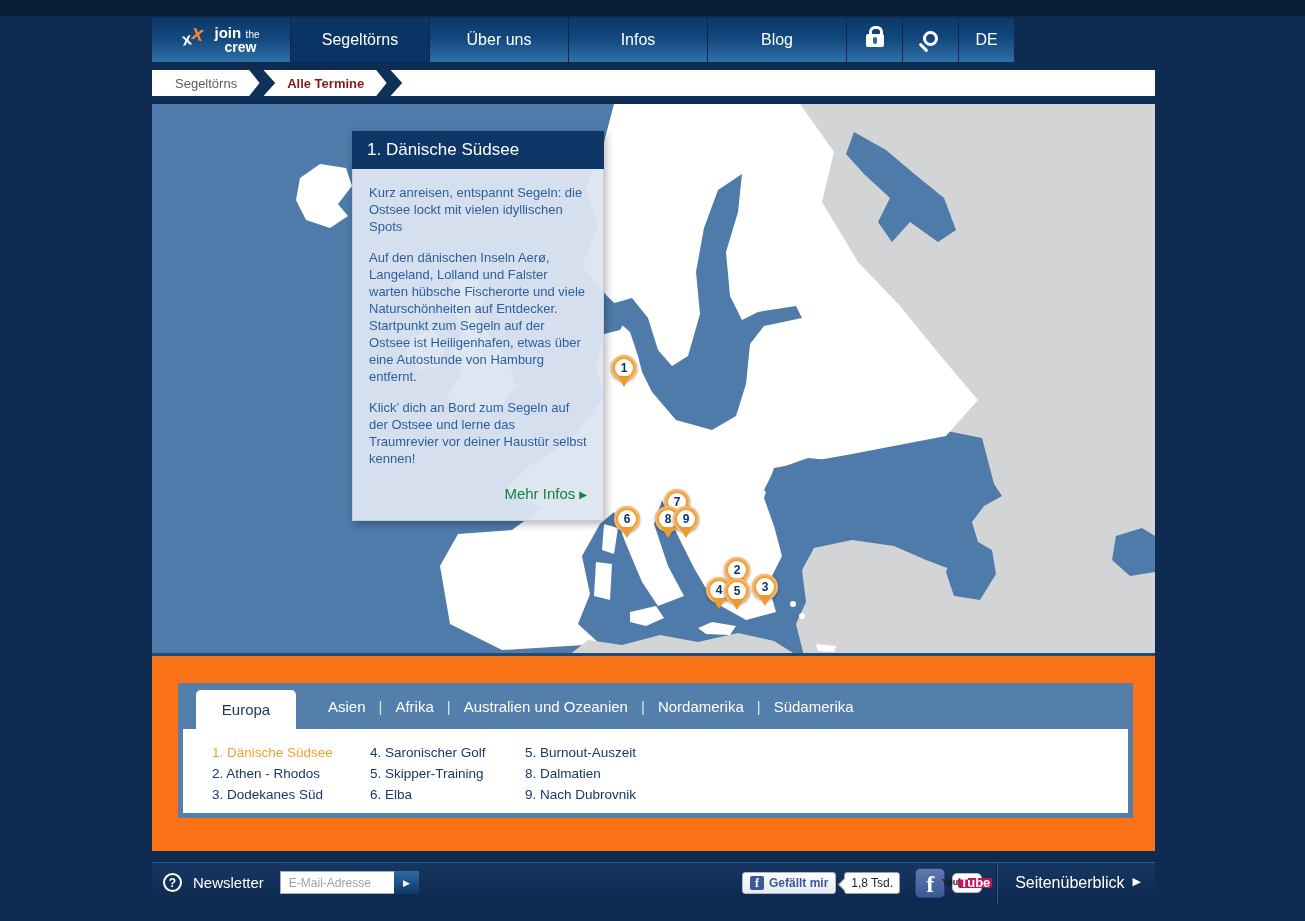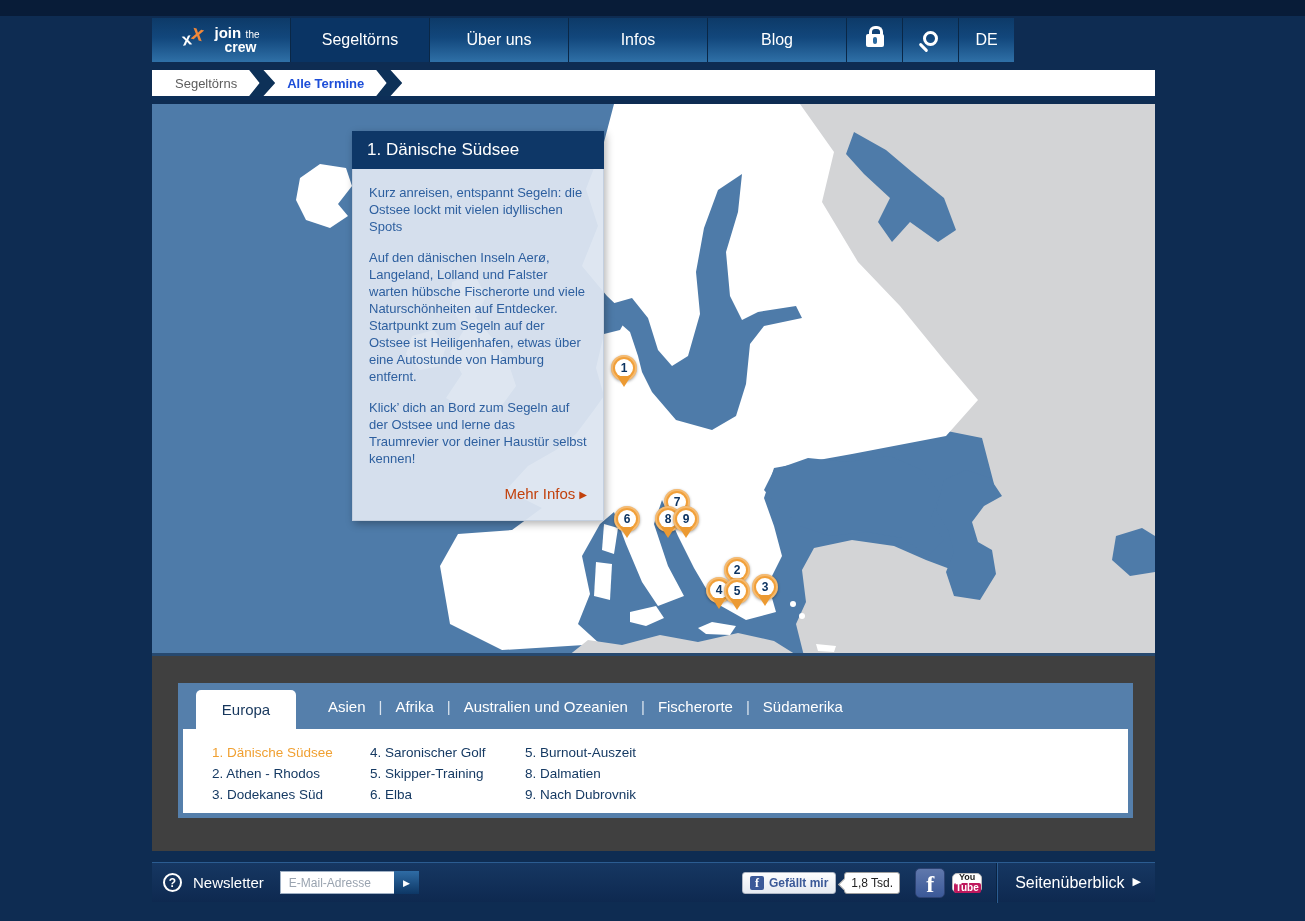--- a/index.html
+++ b/index.html
@@ -31,21 +31,21 @@
     border:3px solid #fff; border-bottom:0; border-radius:6px 6px 0 0; }
   .lock::after { content:""; position:absolute; top:3px; left:7px; width:4px; height:7px; background:#2a6aa0; border-radius:2px; }
   .mag { position:relative; width:15px; height:15px; border:3px solid #fff; border-radius:50%; margin-top:-4px; }
   .mag::after { content:""; position:absolute; left:-8px; top:12px; width:11px; height:3px;
     background:#fff; border-radius:2px; transform:rotate(45deg); }
 
   
   .crumbbar { position:absolute; left:152px; top:70px; width:1003px; height:30px; background:#fff;
     border-bottom:4px solid #0d2f58; display:flex; align-items:center; }
   .crumb { font-size:13px; color:#5d5d5d; margin-left:23px; cursor:pointer; }
-  .crumb.current { font-weight:bold; color:#1d4ed8; margin-left:0; }
+  .crumb.current { font-weight:bold; color:#7f1d1d; margin-left:0; }
   .chev { width:26px; height:26px; margin:0 12px; background:#0d3158;
     clip-path:polygon(0 0,55% 0,100% 50%,55% 100%,0 100%,40% 50%); }
 
   
   .map { position:absolute; left:152px; top:104px; width:1003px; height:552px;
     background:#4e7ba9; overflow:hidden; border-bottom:3px solid #27496f; }
   .map svg { position:absolute; left:0; top:0; }
 
   .marker { position:absolute; width:26px; height:26px; margin:-13px 0 0 -13px;
     background:#f1a03a; border-radius:50%; cursor:pointer;
@@ -55,25 +55,25 @@
   .marker .num { position:absolute; left:4px; top:4px; width:18px; height:18px; background:#fff;
     border-radius:50%; text-align:center; line-height:18px; font-size:12px; font-weight:bold; color:#0c3361; }
 
   .popup { position:absolute; left:200px; top:27px; width:252px; z-index:10;
     box-shadow:2px 3px 8px rgba(0,0,0,.3); }
   .popup-head { height:38px; background:#0e3767; color:#fff; font-size:17px;
     display:flex; align-items:center; padding-left:15px; }
   .popup-body { background:rgba(220,229,240,.95); border:1px solid #c3cfdf; border-top:none;
     padding:15px 16px 12px 16px; color:#2d5f9f; font-size:13px; line-height:17px; }
   .popup-body p { margin-bottom:14px; }
-  .popup-cta { text-align:right; color:#c2410c; font-size:15px; cursor:pointer; margin-top:18px; margin-bottom:4px; }
+  .popup-cta { text-align:right; color:#15803d; font-size:15px; cursor:pointer; margin-top:18px; margin-bottom:4px; }
   .cta-arrow { font-size:10px; position:relative; top:-1px; margin-left:4px; }
 
   
-  .whiteband { position:absolute; left:152px; top:656px; width:1003px; height:195px; background:#404040; }
+  .whiteband { position:absolute; left:152px; top:656px; width:1003px; height:195px; background:#f97316; }
   .panel { position:absolute; left:26px; top:27px; width:955px; height:135px; background:#557fab; padding:0 5px 5px 5px; }
   .panel-tabs { position:relative; height:46px; display:flex; align-items:center; }
   .tab-active { position:absolute; left:13px; top:7px; width:100px; height:39px; background:#fff;
     border-radius:5px 5px 0 0; color:#16365c; font-size:15px; display:flex; align-items:center;
     justify-content:center; cursor:pointer; }
   .cont-list { margin-left:145px; display:flex; align-items:center; color:#fff; font-size:15px; }
   .cont-item { cursor:pointer; }
   .pipe { margin:0 13px; color:#dbe4ee; }
   .panel-body { background:#fff; height:84px; display:flex; padding:13px 0 0 29px;
     font-size:13.5px; line-height:21px; }
@@ -103,24 +103,24 @@
     font-weight:bold; font-family:"Liberation Serif",serif; text-align:center; line-height:14px; }
   .like-text { color:#3b5998; font-size:12px; font-weight:bold; margin-left:5px; }
   .like-count { position:relative; height:22px; background:#fff; border:1px solid #9f9f9f; border-radius:3px;
     color:#222; font-size:12px; display:flex; align-items:center; padding:0 6px; margin-left:8px; }
   .like-count::before { content:""; position:absolute; left:-5px; top:7px; width:8px; height:8px;
     background:#fff; border-left:1px solid #9f9f9f; border-bottom:1px solid #9f9f9f; transform:rotate(45deg); }
   .fb-icon { width:30px; height:30px; margin-left:15px; border-radius:5px; cursor:pointer;
     background:linear-gradient(180deg,#6078ac,#3b5998); border:1px solid #2d4373; color:#fff;
     font-family:"Liberation Serif",serif; font-weight:bold; font-size:24px; text-align:center; line-height:30px; overflow:hidden; }
   .yt-icon { width:30px; height:20px; margin-left:7px; border-radius:5px; cursor:pointer;
-    background:#fff; border:1px solid #bbb; display:flex; flex-direction:column; align-items:center;
+    background:#fff; border:1px solid #bbb; display:flex; flex-direction:row; align-items:center;
     justify-content:center; }
   .yt-you { color:#1a1a1a; font-size:9px; font-weight:bold; line-height:9px; }
-  .yt-tube { background:#be185d; color:#fff; font-size:10px; font-weight:bold; line-height:10px;
+  .yt-tube { background:#be185d; color:#fff; font-size:13px; font-weight:bold; line-height:10px;
     border-radius:2px; padding:0 2px; margin-top:1px; }
   .foot-div { width:1px; height:40px; background:#0a2342; margin-left:14px; box-shadow:1px 0 0 #2b5c91; }
   .sitemap { color:#fff; font-size:16px; margin:0 14px 0 18px; cursor:pointer; display:flex; align-items:center; }
   .sitemap .cta-arrow { font-size:11px; color:#fff; margin-left:8px; }
 </style>
 </head>
 <body>
 
 <div class="stage">
   <div class="topstrip"></div>
@@ -247,21 +247,21 @@
     <div class="panel">
       <div class="panel-tabs">
         <div class="tab-active">Europa</div>
         <div class="cont-list">
           <span class="cont-item">Asien</span>
           <span class="pipe">|</span>
           <span class="cont-item">Afrika</span>
           <span class="pipe">|</span>
           <span class="cont-item">Australien und Ozeanien</span>
           <span class="pipe">|</span>
-          <span class="cont-item">Fischerorte</span>
+          <span class="cont-item">Nordamerika</span>
           <span class="pipe">|</span>
           <span class="cont-item">Südamerika</span>
         </div>
       </div>
       <div class="panel-body">
         <div class="dest-col c1">
           <span class="dest active">1. Dänische Südsee</span>
           <span class="dest">2. Athen - Rhodos</span>
           <span class="dest">3. Dodekanes Süd</span>
         </div>

